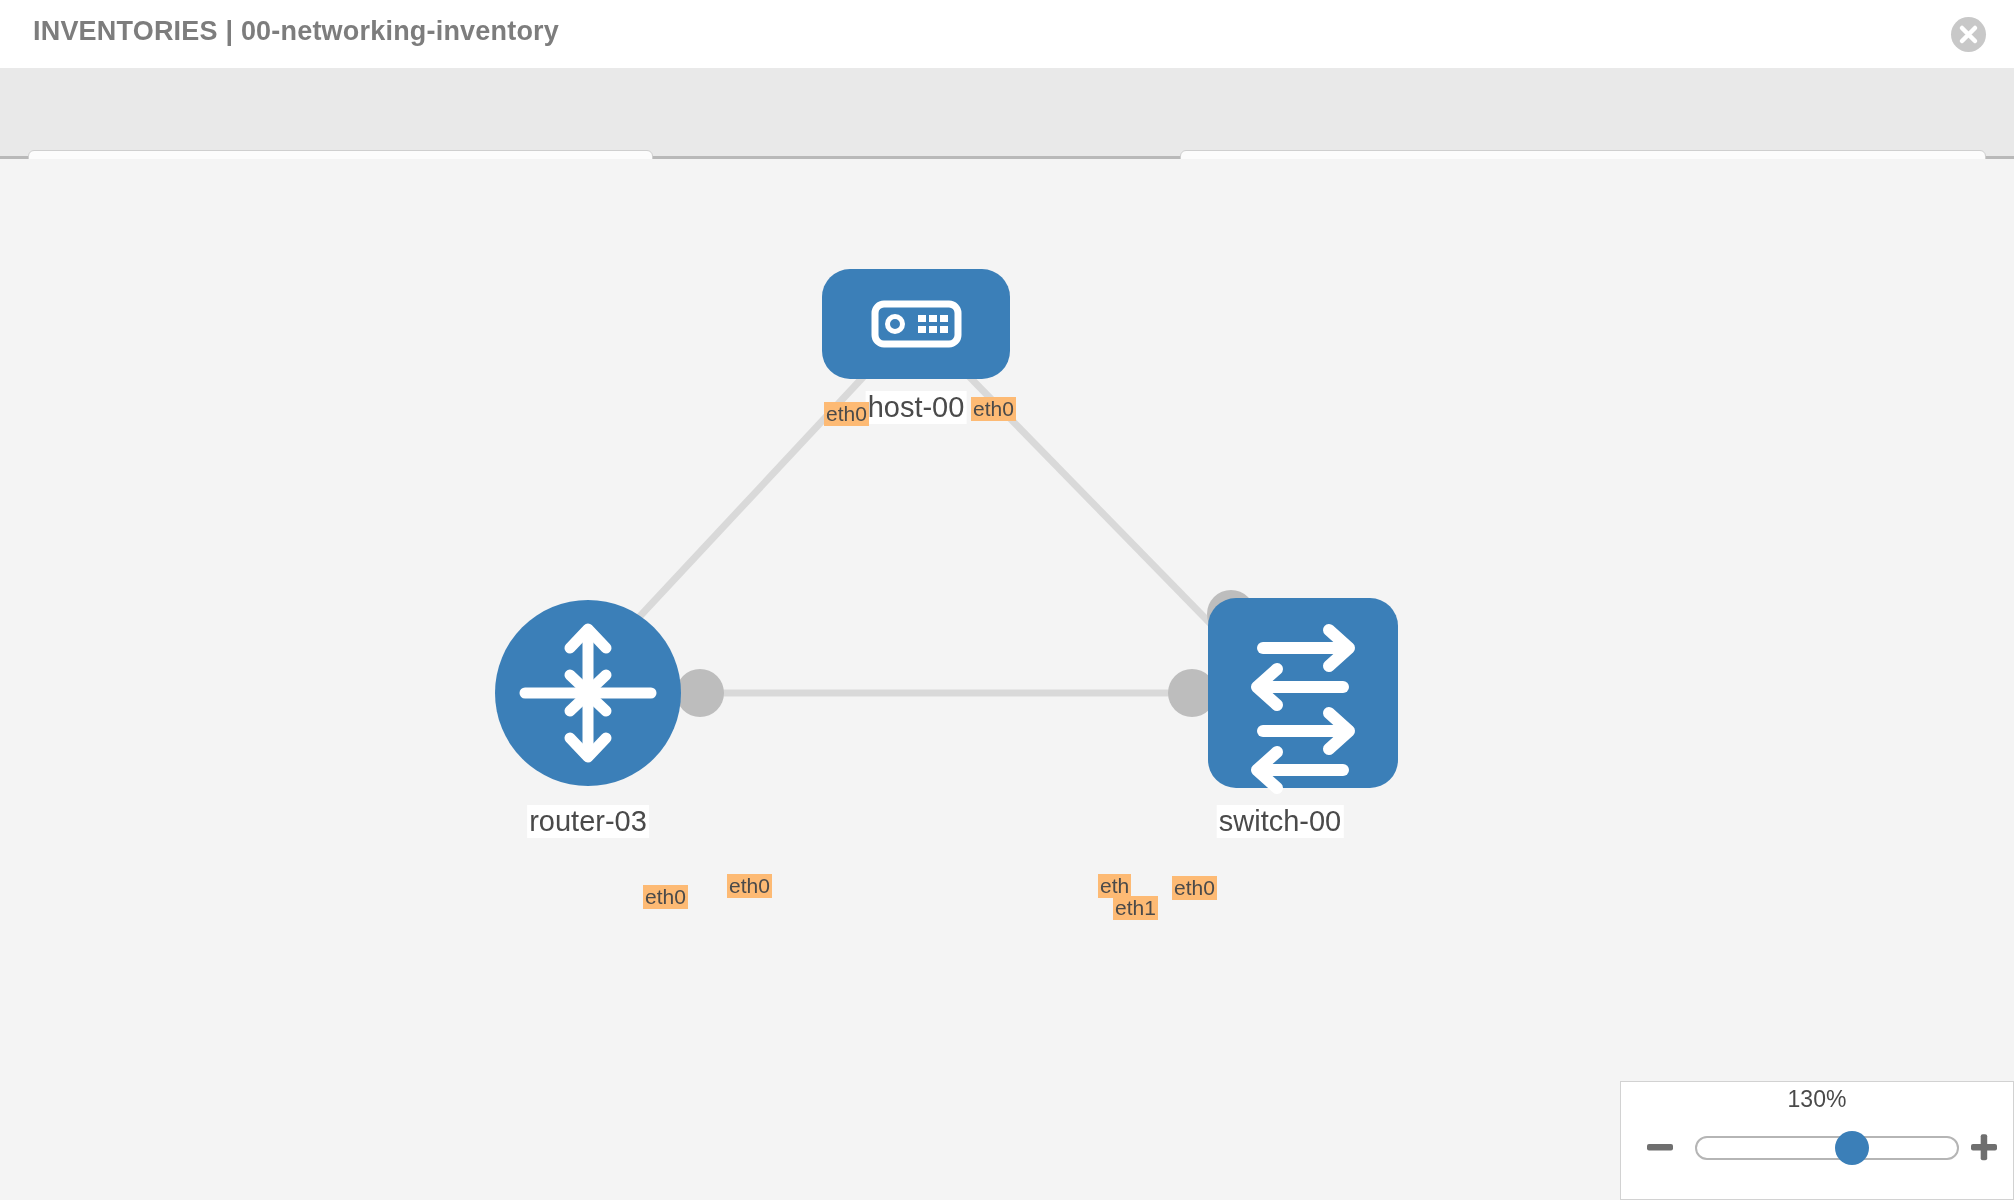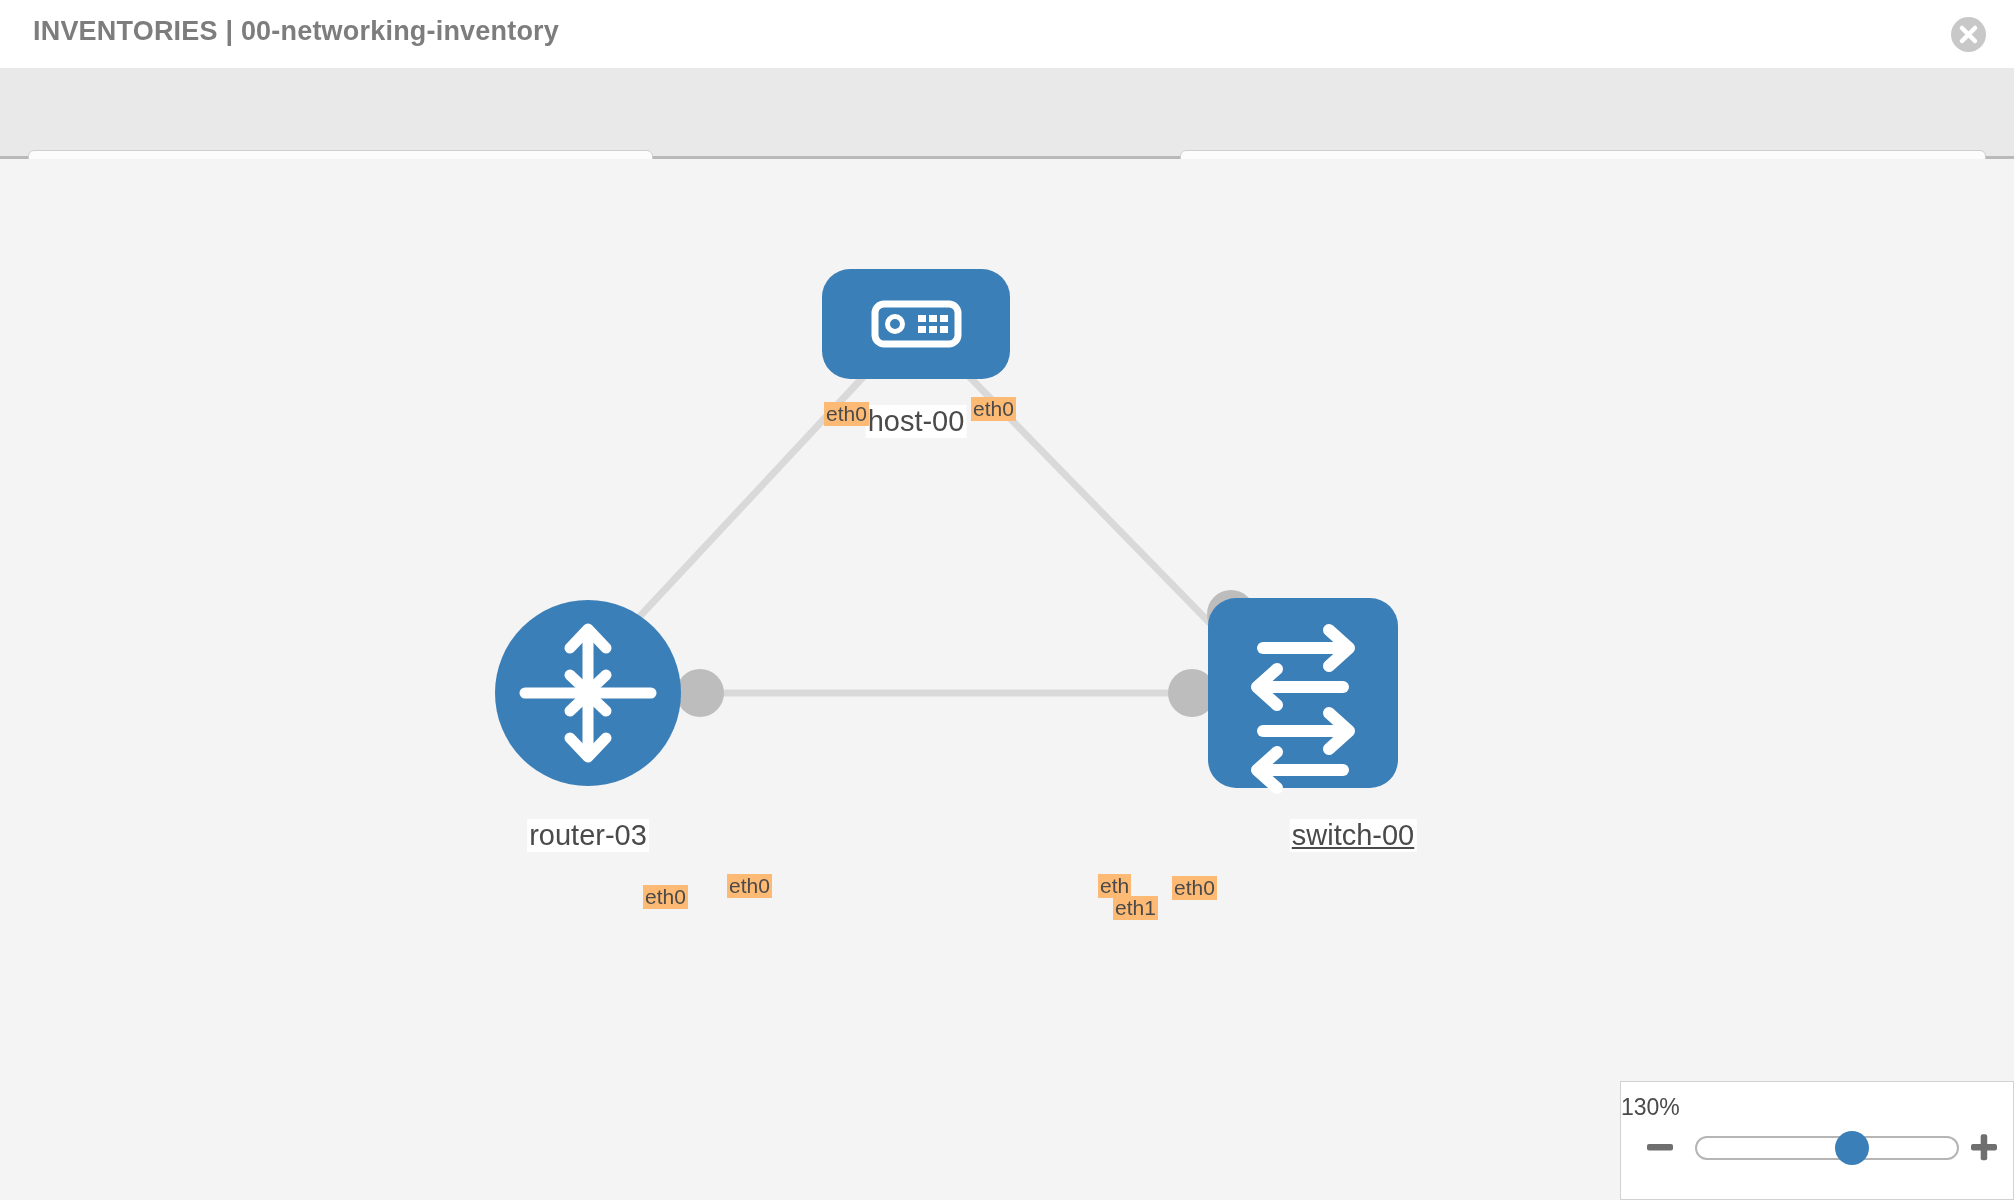--- a/index.html
+++ b/index.html
@@ -119,21 +119,20 @@
   
   .node-label {
     position: absolute;
     background: #ffffff;
     color: #4a4a4a;
     font-size: 29px;
     white-space: nowrap;
     padding: 0 2px;
     transform: translateX(-50%);
     line-height: 1.15;
-    margin-top: 14px;
   }
   .if-label {
     position: absolute;
     background: #fdba74;
     color: #4a4a4a;
     font-size: 21px;
     white-space: nowrap;
     padding: 0 2px;
     line-height: 1.15;
   }
@@ -144,23 +143,23 @@
     left: 1620px;
     top: 1081px;
     width: 394px;
     height: 119px;
     background: #ffffff;
     border: 1px solid #d2d2d2;
     box-sizing: border-box;
   }
   .zoom-pct {
     position: absolute;
-    top: 12px;
+    top: 4px;
     left: 0; right: 0;
-    text-align: left;
+    text-align: center;
     font-size: 23px;
     color: #4a4a4a;
   }
   .zoom-row {
     position: absolute;
     top: 48px;
     left: 0;
     width: 394px;
     height: 40px;
   }
@@ -302,21 +301,21 @@
           <polyline points="1329,554 1349,572 1329,590"></polyline>
 
           <line x1="1343" y1="611" x2="1258" y2="611"></line>
           <polyline points="1277,593 1257,611 1277,629"></polyline>
         </g>
       </g>
     </svg>
 
     <div class="node-label" style="left:916px; top:232px;">host-00</div>
     <div class="node-label" style="left:588px; top:646px;">router-03</div>
-    <div class="node-label" style="left:1353px; top:646px;text-decoration:underline;">switch-00</div>
+    <div class="node-label" style="left:1280px; top:646px;">switch-00</div>
 
     <div class="if-label" style="left:824px; top:243px;">eth0</div>
     <div class="if-label" style="left:971px; top:238px;">eth0</div>
     <div class="if-label" style="left:643px; top:726px;">eth0</div>
     <div class="if-label" style="left:1172px; top:717px;">eth0</div>
     <div class="if-label" style="left:727px; top:715px;">eth0</div>
     <div class="if-label" style="left:1098px; top:715px;">eth</div>
     <div class="if-label" style="left:1113px; top:737px;">eth1</div>
   </div>
 

